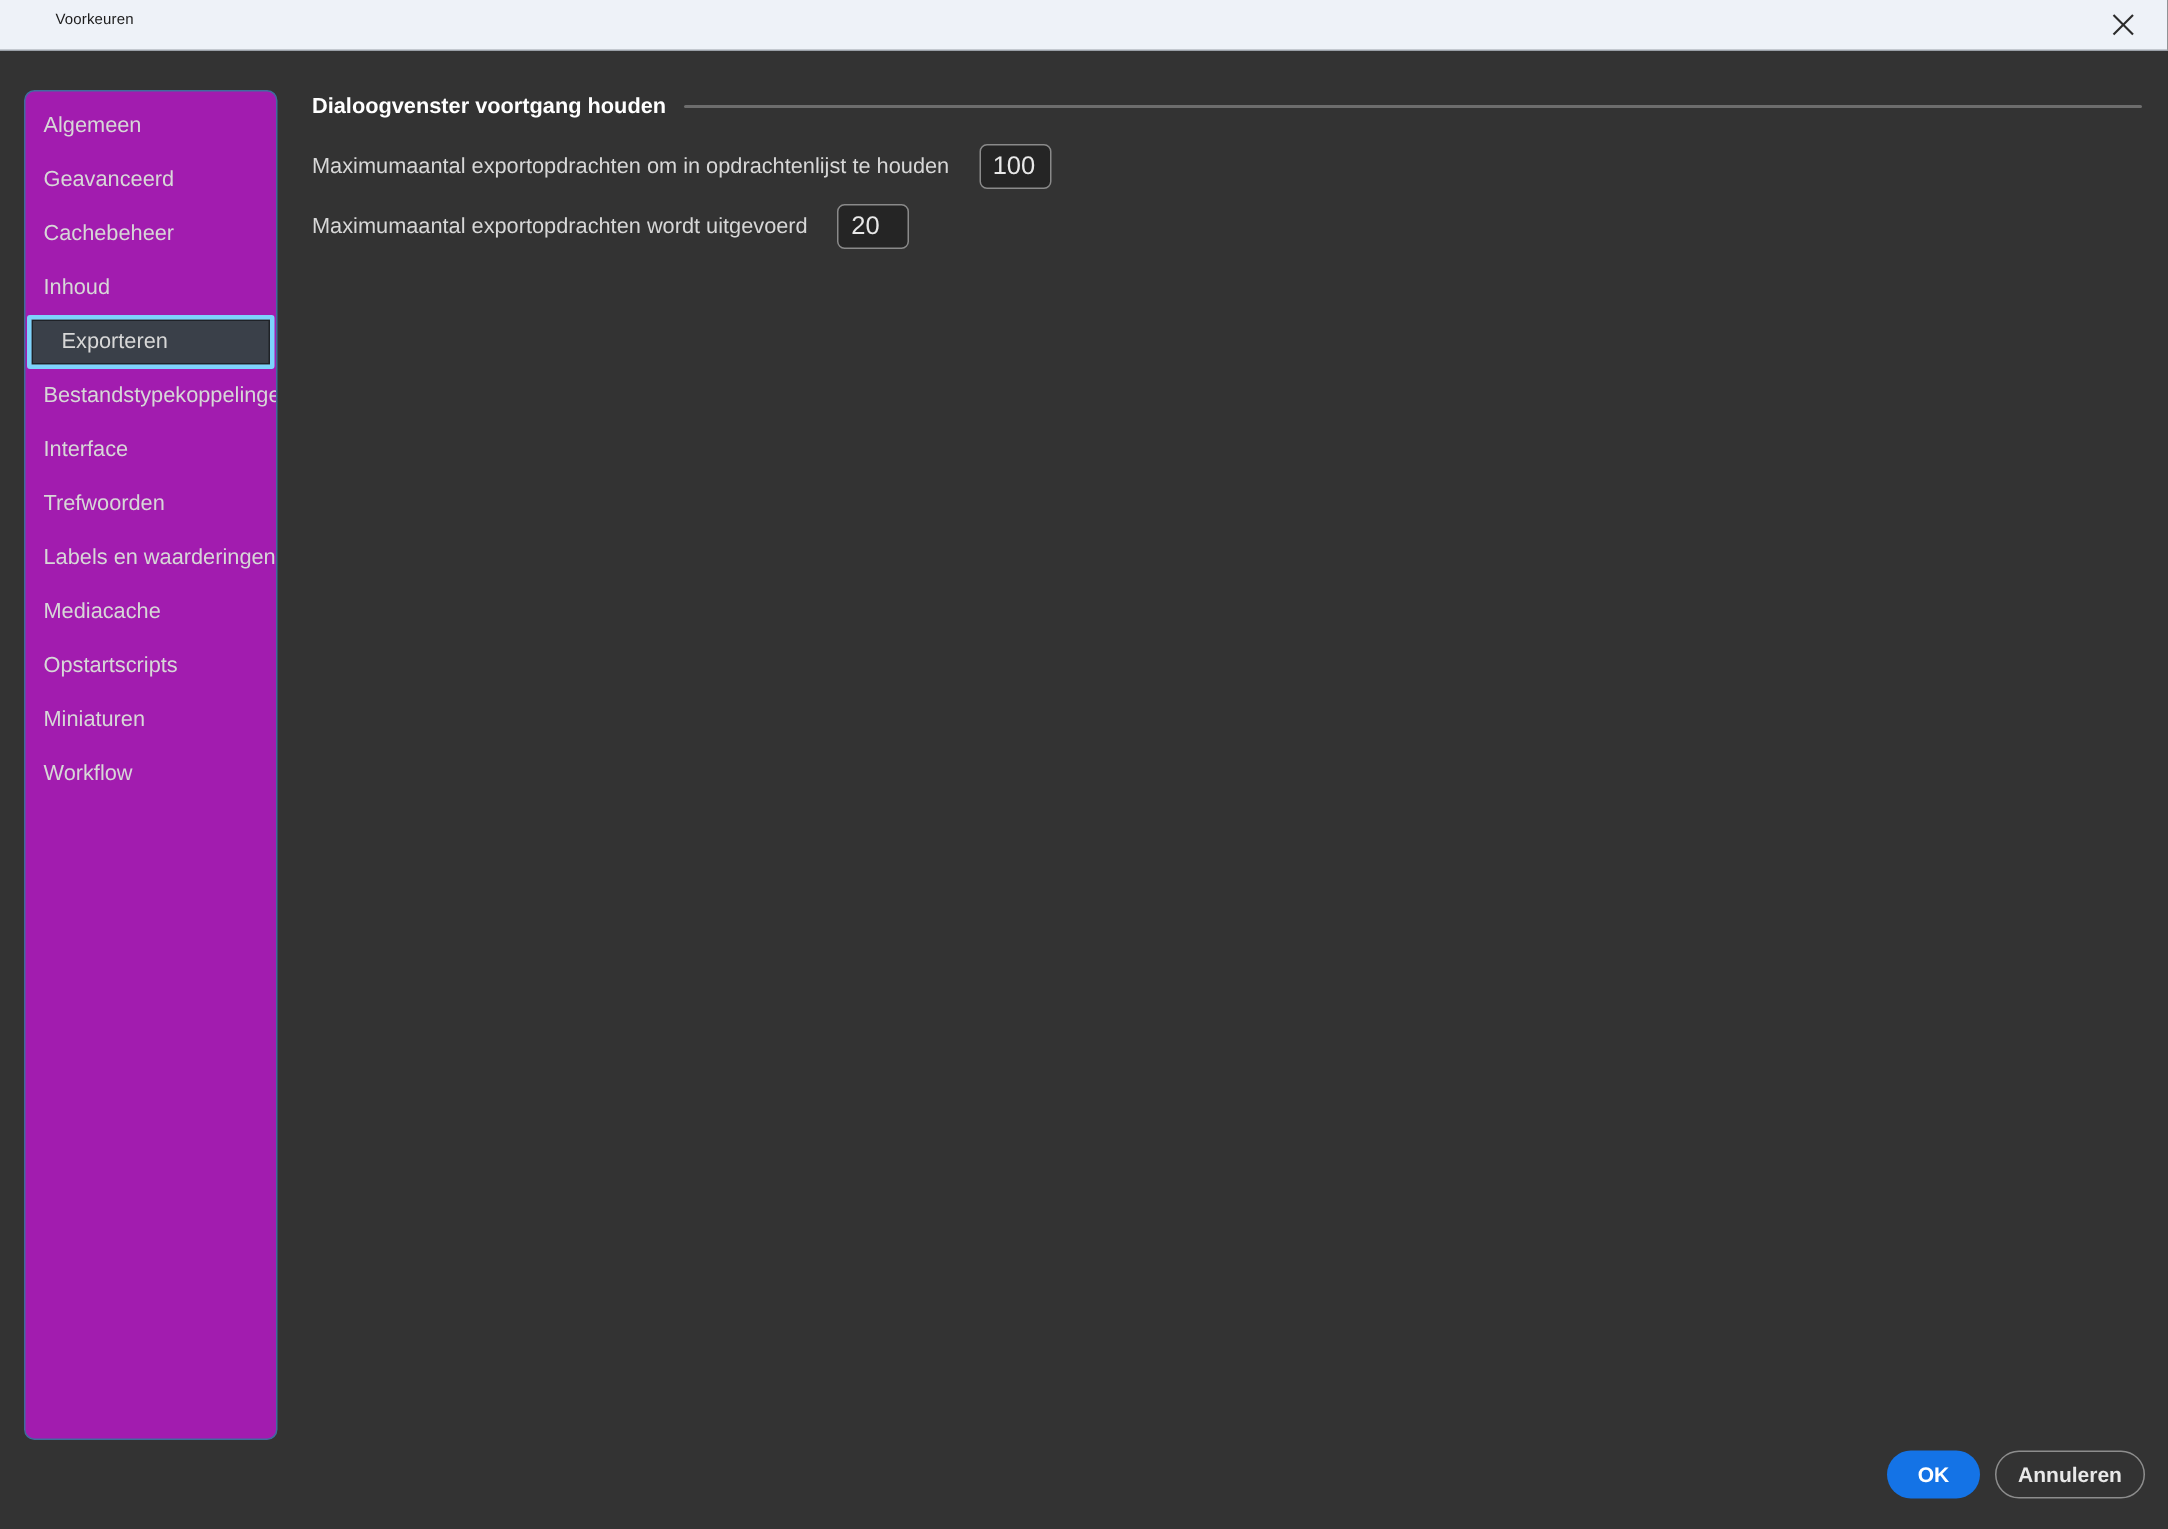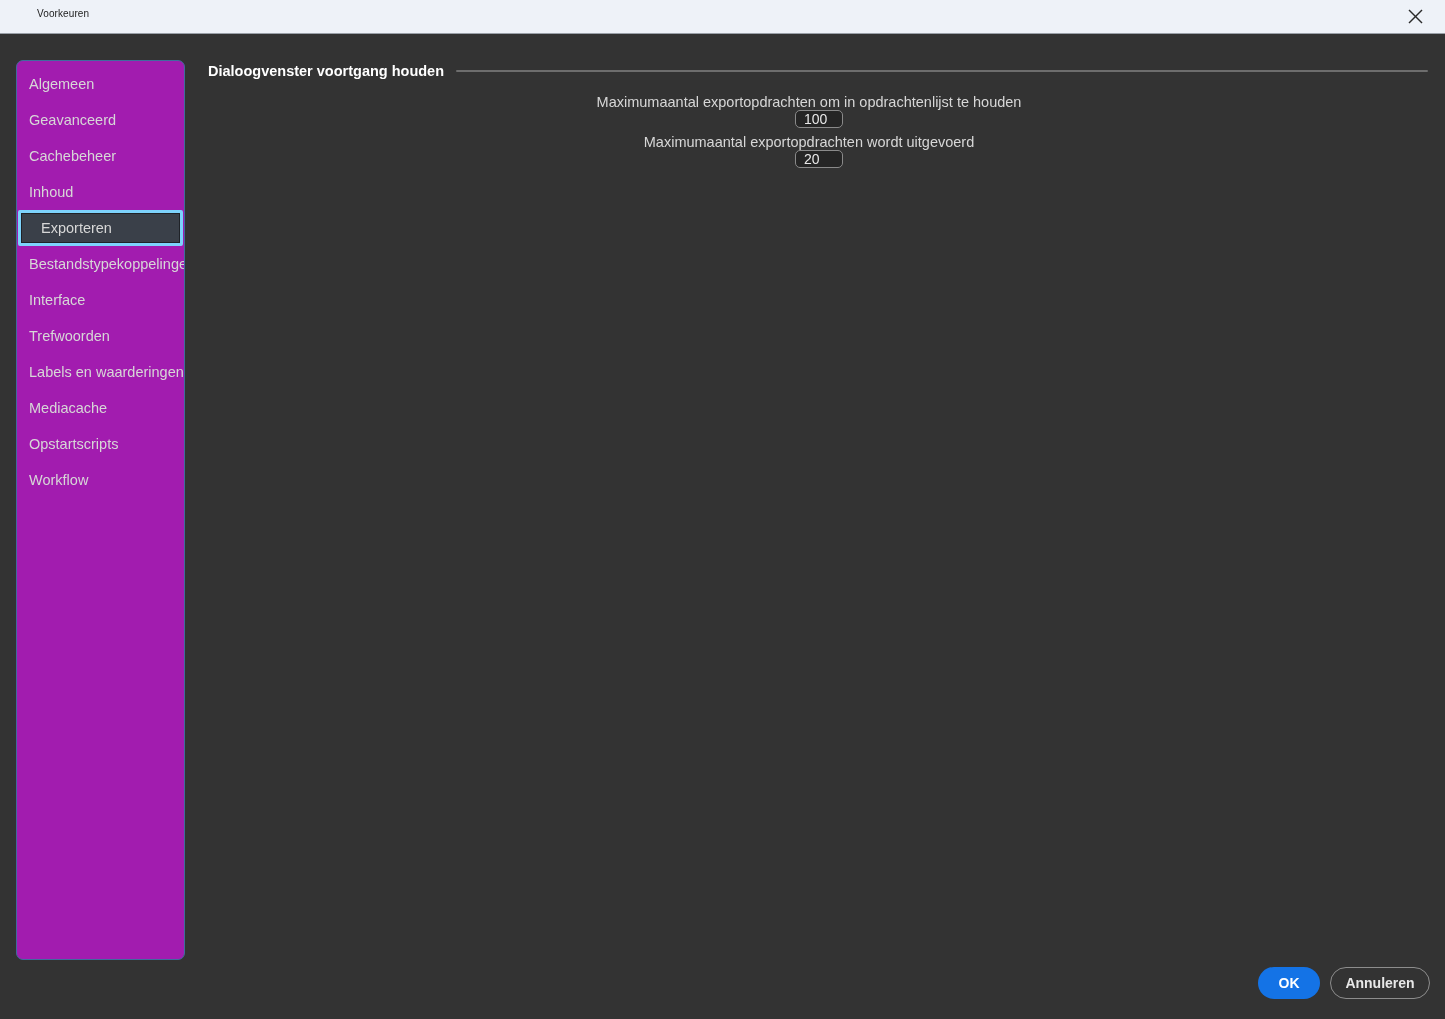--- a/index.html
+++ b/index.html
@@ -120,37 +120,36 @@
     background: #6d6d6d;
     border-radius: 1px;
     margin-right: 2px;
   }
 
   .field-row {
     display: flex;
     align-items: center;
     height: 34px;
     margin-top: 12px;
-    flex-direction: column;
   }
   .field-row.second { margin-top: 6px; }
   .field-label {
     font-size: 14.5px;
     color: #d7d7d7;
     white-space: nowrap;
     margin-right: 20px;
   }
   .numeric-input {
     width: 48px;
     height: 30px;
     background: #252525;
     border: 1px solid #8a8a8a;
     border-radius: 5px;
     color: #e8e8e8;
-    font-size: 14px;
+    font-size: 17px;
     font-family: "Liberation Sans", sans-serif;
     text-align: left;
     padding: 0 8px;
     box-sizing: border-box;
     outline: none;
   }
 
   
   .footer {
     position: absolute;
@@ -229,20 +228,23 @@
     <div class="nav-item">
       <span>Labels en waarderingen</span>
     </div>
     <div class="nav-item">
       <span>Mediacache</span>
     </div>
     <div class="nav-item">
       <span>Opstartscripts</span>
     </div>
     <div class="nav-item">
+      <span>Miniaturen</span>
+    </div>
+    <div class="nav-item">
       <span>Workflow</span>
     </div>
   </div>
 
   <div class="content">
 
     <div class="section-head">
       <div class="section-title">Dialoogvenster voortgang houden</div>
       <div class="section-rule"></div>
     </div>

